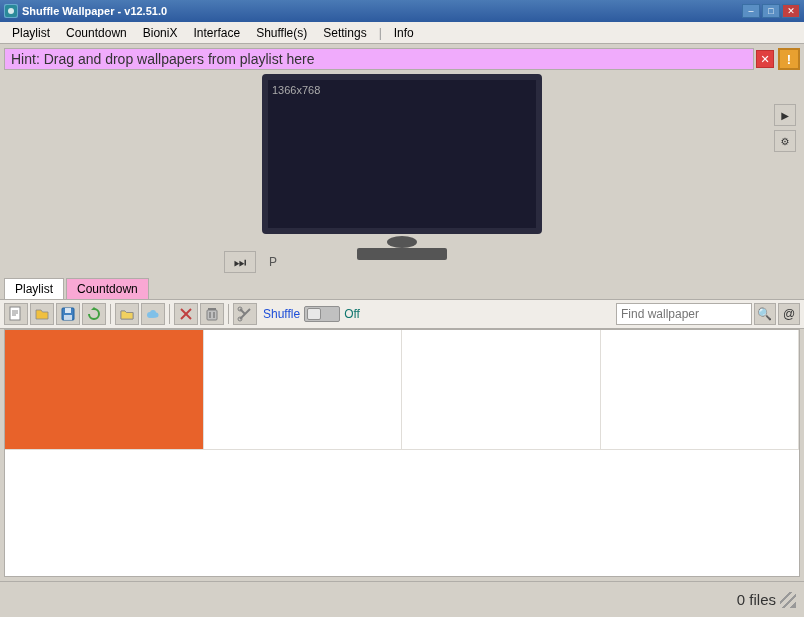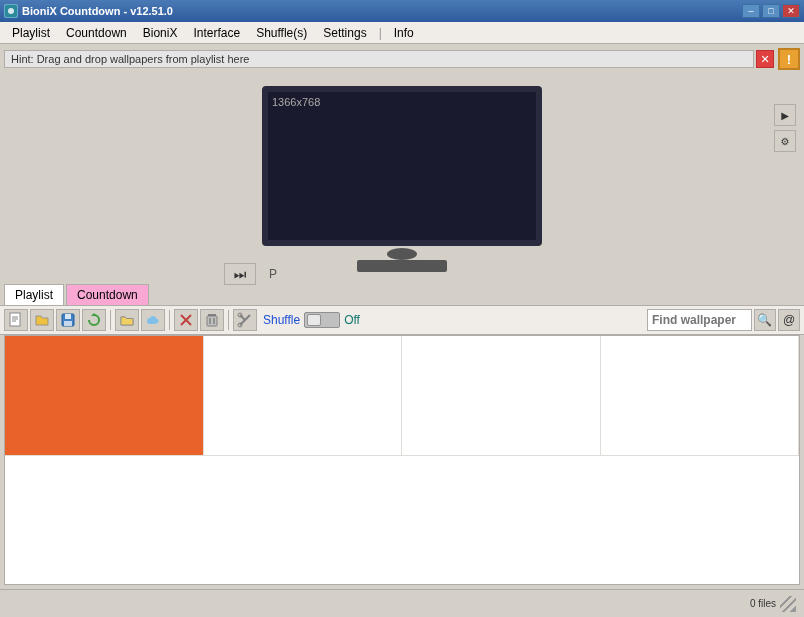--- a/index.html
+++ b/index.html
@@ -65,24 +65,24 @@
     
     #hint-bar {
       width: 100%;
       display: flex;
       align-items: center;
       justify-content: space-between;
       margin-bottom: 4px;
     }
     #hint-text-container {
       flex: 1;
-      background: #e5e5e5;
+      background: #f0abfc;
       border: 1px solid #b0ada8;
       padding: 2px 6px;
-      font-size: 11px;
+      font-size: 14px;
       color: #333;
       display: flex;
       align-items: center;
     }
     #hint-close-btn {
       width: 18px; height: 18px;
       background: #e04040;
       border: 1px solid #c03030;
       color: white; font-size: 11px;
       display: flex; align-items: center; justify-content: center;
@@ -109,21 +109,20 @@
       background: #1a1a2e;
       border: 6px solid #2a2a3e;
       border-radius: 4px;
       width: 280px;
       height: 160px;
       display: flex;
       align-items: flex-start;
       justify-content: flex-start;
       padding: 4px;
       position: relative;
-      margin-top: 12px;
     }
     #screen-resolution {
       color: #aaa;
       font-size: 11px;
     }
     #monitor-stand-top {
       width: 30px;
       height: 12px;
       background: #555;
       border-radius: 50%;
@@ -233,26 +232,25 @@
       border-radius: 2px;
     }
     #shuffle-off { font-size: 12px; color: #0f766e; }
     #search-area {
       margin-left: auto;
       display: flex;
       align-items: center;
       gap: 2px;
     }
     #search-input {
-      width: 105px; height: 22px;
+      width: 136px; height: 22px;
       border: 1px solid #b0ada8;
       padding: 0 4px;
       font-size: 12px;
       background: white;
-      font-weight: bold;
     }
     .search-btn {
       width: 22px; height: 22px;
       background: #d4d0c8;
       border: 1px solid #b0ada8;
       display: flex; align-items: center; justify-content: center;
       cursor: pointer; font-size: 12px; color: #333;
     }
 
     
@@ -272,47 +270,47 @@
       border-bottom: 1px solid #e0ddd8;
     }
     .playlist-item.has-image {
       background: #e8622a;
     }
 
     
     #status-bar {
       background: #d4d0c8;
       border-top: 1px solid #b0ada8;
-      height: 28px;
+      height: 36px;
       display: flex;
       align-items: center;
       justify-content: flex-end;
       padding: 0 8px;
-      font-size: 10px;
+      font-size: 15px;
       color: #333;
     }
     #status-resize {
       width: 16px; height: 16px;
       margin-left: 4px;
       cursor: se-resize;
       background: linear-gradient(135deg, transparent 30%, #999 30%, #999 40%, transparent 40%, transparent 55%, #999 55%, #999 65%, transparent 65%, transparent 80%, #999 80%);
     }
   </style>
 </head>
 <body>
 
 <div id="title-bar">
   <div id="title-bar-left">
     <div id="title-bar-icon">
       <svg width="12" height="12" viewBox="0 0 12 12">
         <rect width="12" height="12" fill="#2a8a9a" rx="2"></rect>
         <circle cx="6" cy="6" r="3" fill="white" opacity="0.8"></circle>
       </svg>
     </div>
-    <span id="title-bar-text">BioniX Countdown - v12.51.0</span>
+    <span id="title-bar-text">Shuffle Wallpaper - v12.51.0</span>
   </div>
   <div id="title-bar-controls">
     <div class="title-btn">–</div>
     <div class="title-btn">□</div>
     <div class="title-btn">✕</div>
   </div>
 </div>
 
 <div id="menu-bar">
   <span class="menu-item">Playlist</span>

